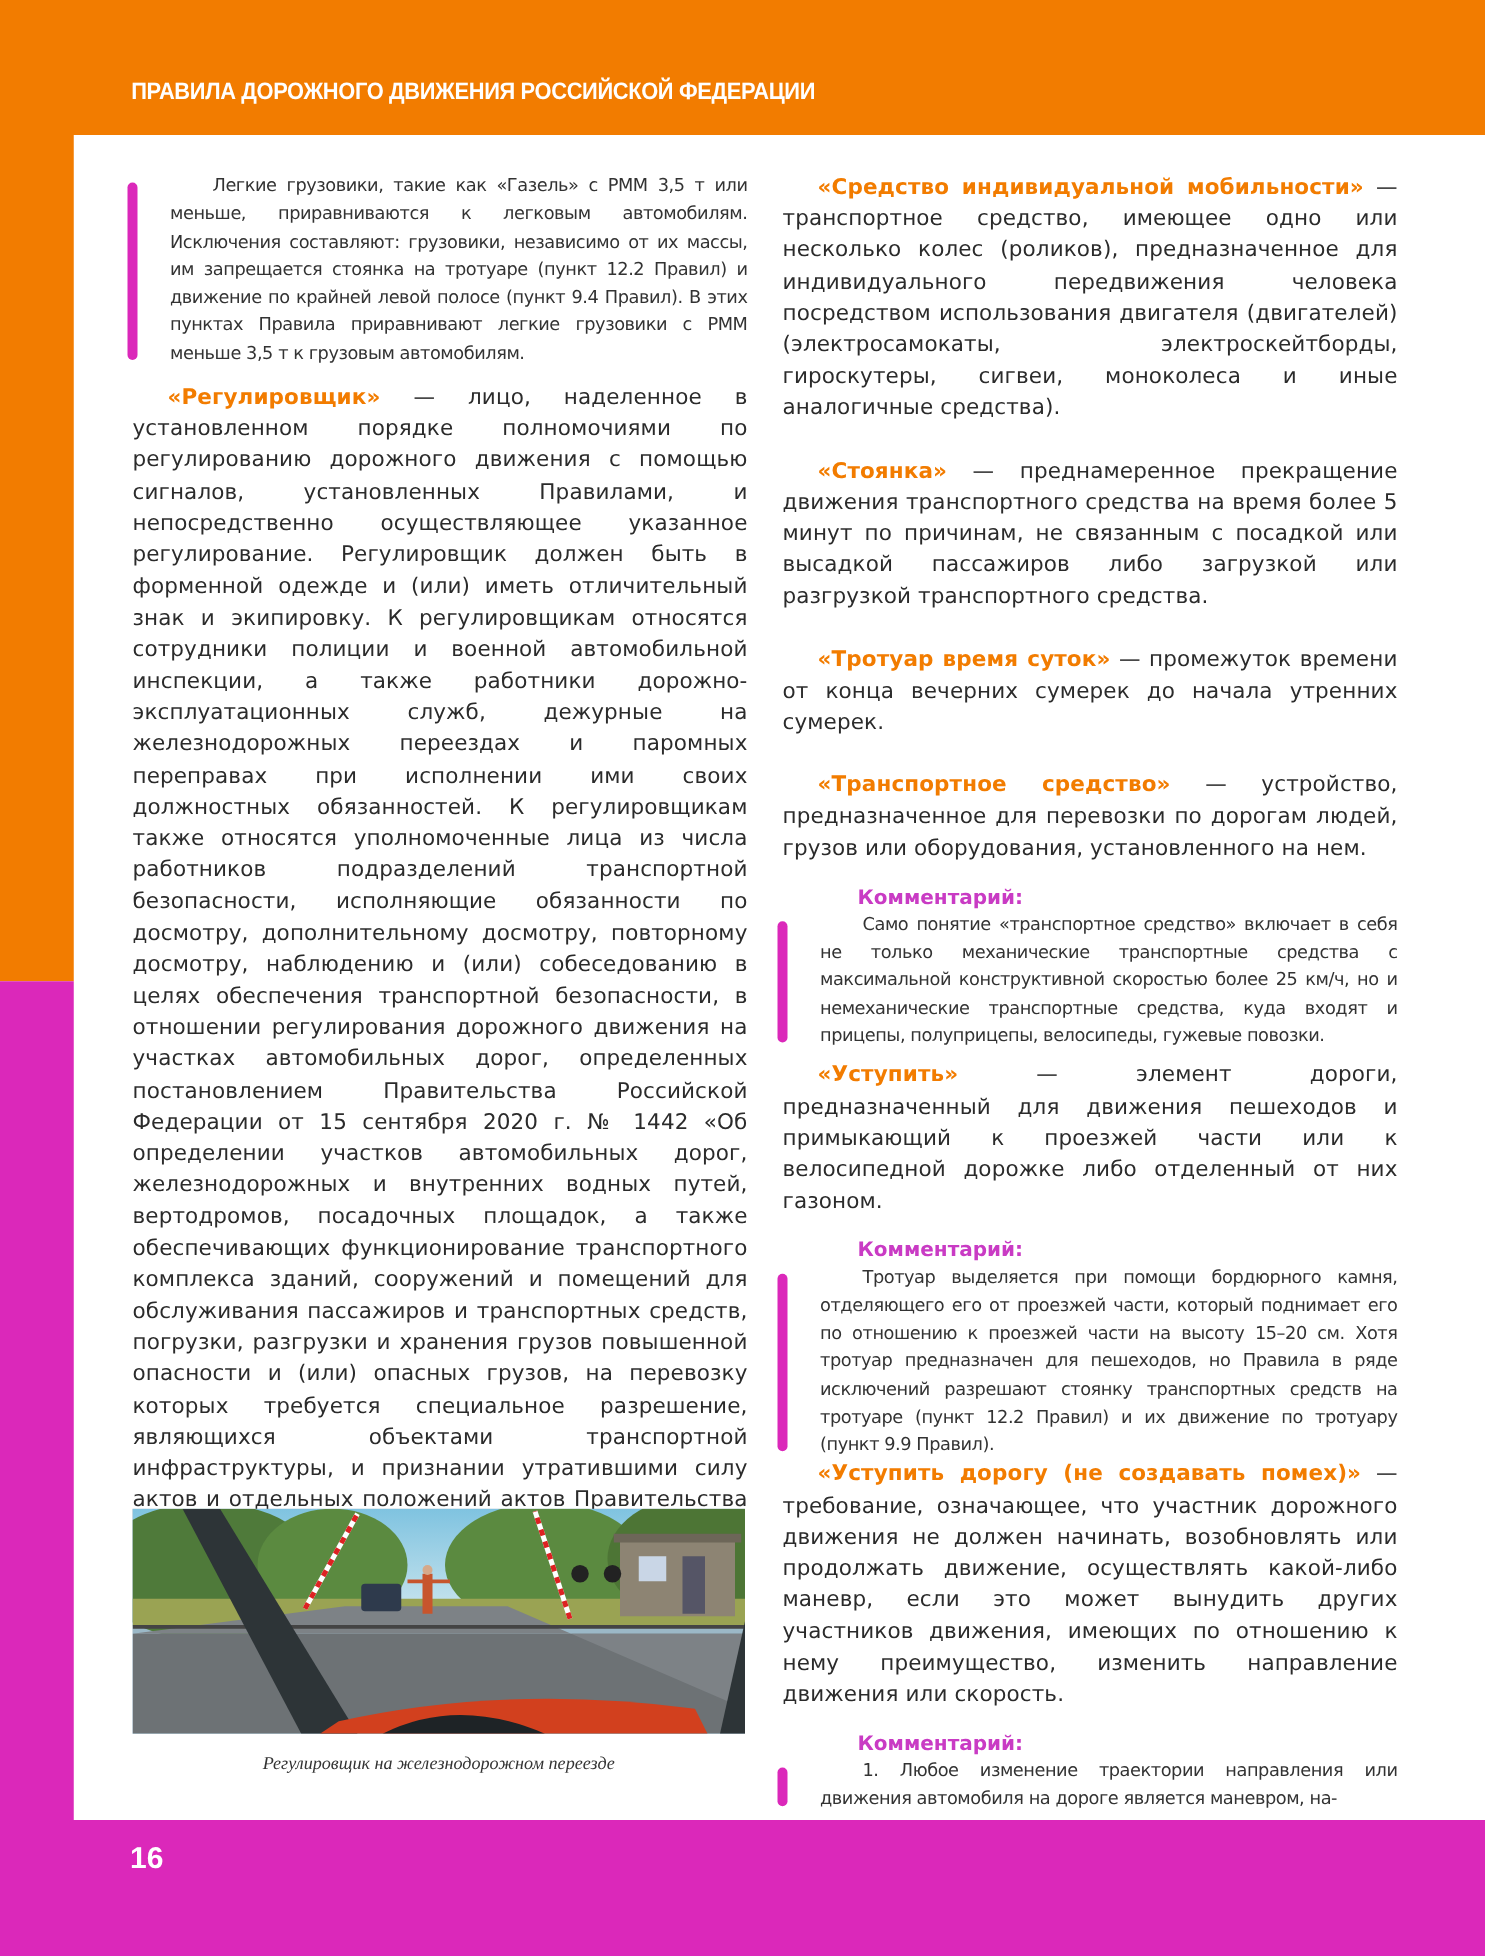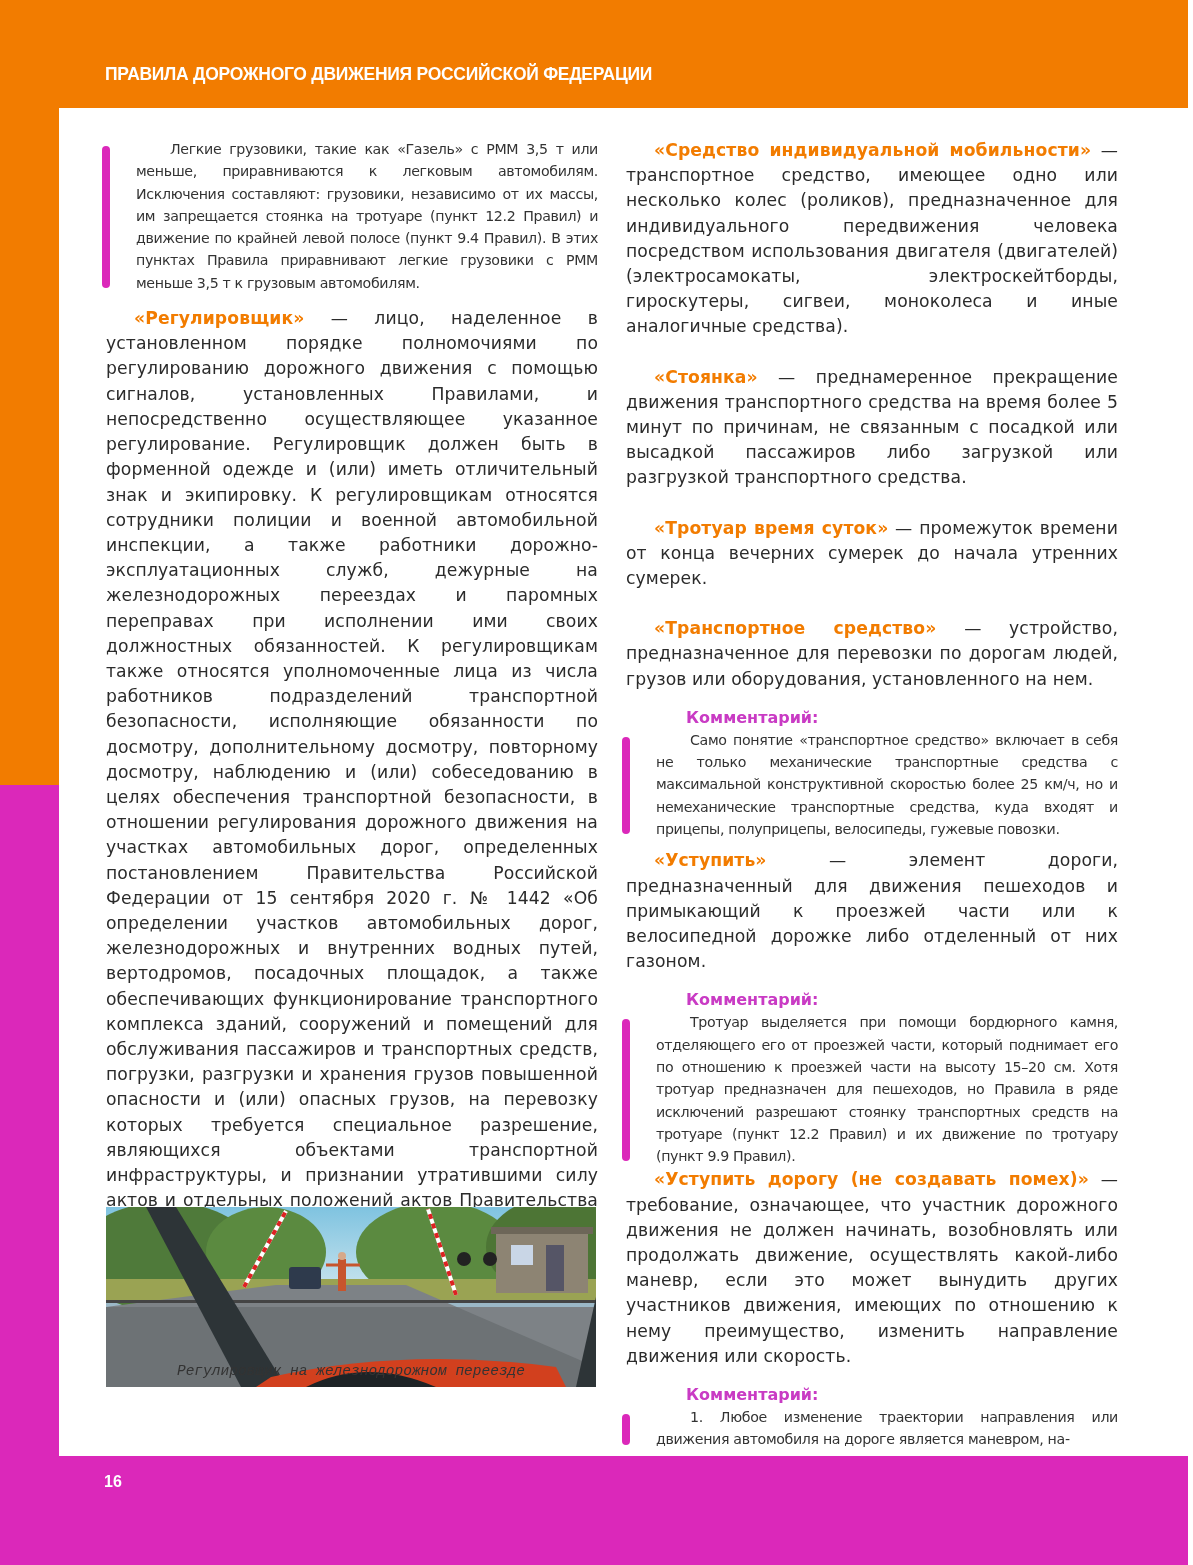--- a/index.html
+++ b/index.html
@@ -6,40 +6,40 @@
   body { width: 1193px; height: 1565px; position: relative; background: #ffffff; overflow: hidden;
          font-family: "DejaVu Sans", sans-serif; color: #2a2a2a; }
   .band-top { position: absolute; left: 0; top: 0; width: 1188px; height: 108px; background: #F27C00; }
   .strip-left-orange { position: absolute; left: 0; top: 108px; width: 59px; height: 677px; background: #F27C00; }
   .strip-left-magenta { position: absolute; left: 0; top: 785px; width: 59px; height: 780px; background: #DB28BA; }
   .band-bottom { position: absolute; left: 0; top: 1456px; width: 1188px; height: 109px; background: #DB28BA; }
   .strip-right { position: absolute; left: 1188px; top: 0; width: 5px; height: 1565px; background: #ffffff; }
   .header-title { position: absolute; left: 105px; top: 63px; font-family: "Liberation Sans", sans-serif;
                   font-weight: bold; font-size: 19px; color: #ffffff; letter-spacing: -0.3px; transform: scaleX(0.92); transform-origin: left; }
   .page-number { position: absolute; left: 104px; top: 1473px; font-family: "Liberation Sans", sans-serif;
-                 font-weight: bold; font-size: 16px; color: #ffffff; }
+                 font-weight: bold; font-size: 24px; color: #ffffff; }
 
   .col { position: absolute; }
   .col-left { left: 106px; top: 138px; width: 492px; }
   .col-right { left: 626px; top: 138px; width: 492px; }
 
   .note { position: relative; padding-left: 0; font-family: "DejaVu Sans", sans-serif; font-size: 14.2px;
           line-height: 22.3px; color: #333; text-align: justify; letter-spacing: -0.35px; }
   .note .bar { position: absolute; left: -4px; top: 8px; bottom: 6px; width: 8px; border-radius: 4px; background: #DB28BA; }
   .note p { margin: 0 0 0 30px; text-indent: 34px; }
 
   .def { font-family: "DejaVu Sans", sans-serif; font-size: 17.2px; line-height: 25.2px; color: #2b2b2b;
          text-align: justify; letter-spacing: 0.1px; margin: 0; text-indent: 28px; }
   .term { color: #F27C00; font-weight: bold; }
   .comment-title { font-family: "DejaVu Sans", sans-serif; font-weight: bold; color: #C93BC4; font-size: 16px;
                    margin: 16px 0 2px 60px; }
 
   .photo { position: absolute; left: 106px; top: 1207px; width: 490px; height: 180px; overflow: hidden; background: #9bb8c7; }
-  .caption { position: absolute; left: 106px; top: 1363px; width: 490px; text-align: center; font-style: italic;
-             font-size: 14.5px; color: #333; font-family: Liberation Mono, monospace; }
+  .caption { position: absolute; left: 106px; top: 1403px; width: 490px; text-align: center; font-style: italic;
+             font-size: 14.5px; color: #333; font-family: Liberation Serif, serif; }
 </style>
 </head>
 <body>
 
 <div class="band-top"></div>
 <div class="strip-left-orange"></div>
 <div class="strip-left-magenta"></div>
 <div class="band-bottom"></div>
 <div class="strip-right"></div>
 

